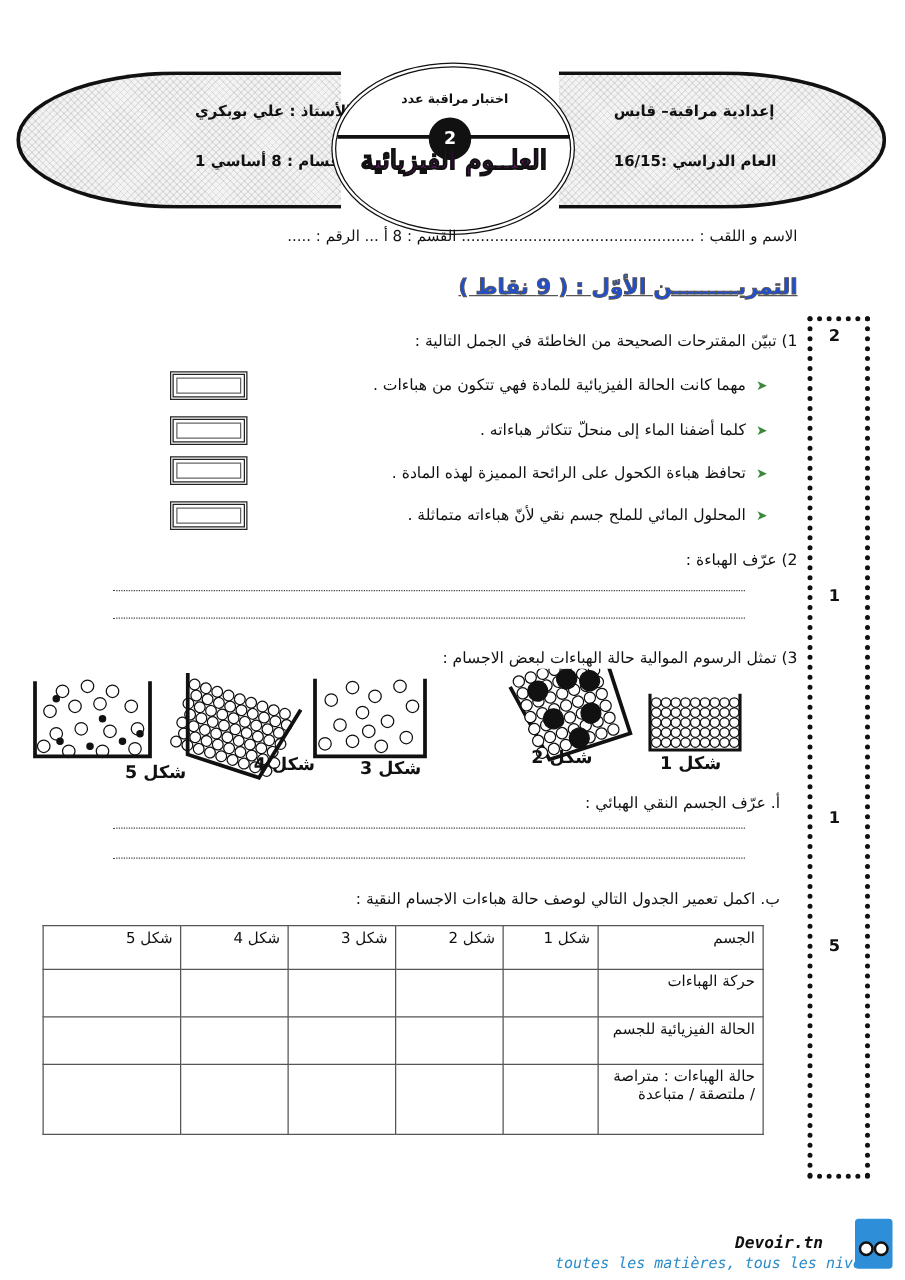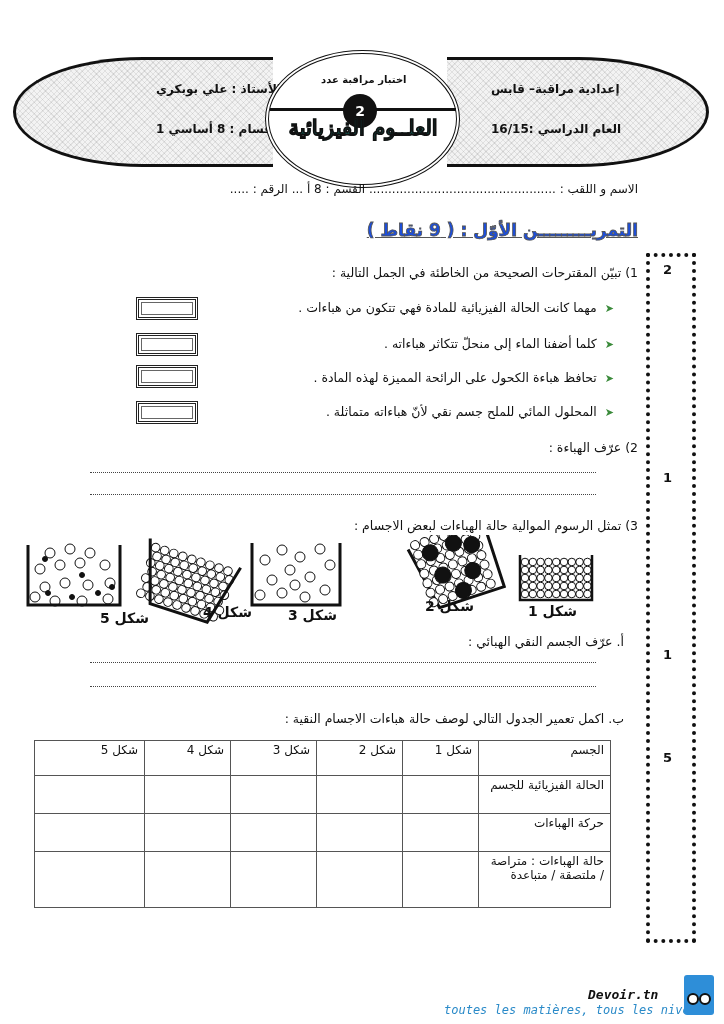--- a/index.html
+++ b/index.html
@@ -14,21 +14,21 @@
                       repeating-linear-gradient(-45deg, rgba(0,0,0,0.08) 0 1px, transparent 1px 4px); }
   .hdr-left { left: 13px; width: 260px; border-radius: 50% 0 0 50% / 50% 0 0 50%; border-right: none; }
   .hdr-right { left: 447px; width: 262px; border-radius: 0 50% 50% 0 / 0 50% 50% 0; border-left: none; }
   .hdr-circle { position: absolute; left: 265px; top: 50px; width: 195px; height: 138px; border-radius: 50%;
     border: 4px double #111; background: #fff; }
   .hdr-line { position: absolute; left: 270px; top: 108px; width: 186px; height: 3px; background: #111; }
   .hdr-badge { position: absolute; left: 343px; top: 94px; width: 34px; height: 34px; border-radius: 50%; background: #111;
     color: #fff; font-weight: bold; font-size: 14px; text-align: center; line-height: 34px; }
   .hdr-text { position: absolute; font-size: 12px; font-weight: bold; direction: rtl; white-space: nowrap; padding-left: 16px; }
   .hdr-title { position: absolute; left: 280px; top: 115px; width: 166px; text-align: center; font-size: 21px; font-weight: bold;
-    direction: rtl; font-family: "DejaVu Serif", serif; color: #0f766e; -webkit-text-stroke: 1px #111; }
+    direction: rtl; font-family: "DejaVu Serif", serif; color: #a21caf; -webkit-text-stroke: 1px #111; }
 
   .info-line { position: absolute; top: 182px; right: 86px; font-size: 12px; direction: rtl; white-space: nowrap; }
   .ex-title { position: absolute; top: 220px; right: 86px; font-size: 17px; font-weight: bold; direction: rtl;
     text-decoration: underline; color: #1d4ed8; -webkit-text-stroke: 0.8px #555; white-space: nowrap; }
 
   .q { position: absolute; right: 86px; font-size: 12.5px; direction: rtl; white-space: nowrap; }
   .item { position: absolute; right: 110px; font-size: 12.5px; direction: rtl; white-space: nowrap; }
   .bullet { color: #3a8a3a; font-size: 11px; margin-left: 8px; }
   .box { position: absolute; left: 136px; width: 62px; height: 23px; border: 3px double #222; outline: 1px solid #666; outline-offset: -6px; }
   .dots { position: absolute; left: 90px; width: 506px; border-bottom: 1.5px dotted #444; height: 1px; }
@@ -336,29 +336,29 @@
     <td style="width:86px;">شكل 2</td>
     <td style="width:76px;">شكل 1</td>
     <td>الجسم</td>
   </tr>
   <tr>
         <td></td>
         <td></td>
         <td></td>
         <td></td>
         <td></td>
-        <td>الحالة الفيزيائية للجسم</td>
+        <td>حركة الهباءات</td>
       </tr>
   <tr>
         <td></td>
         <td></td>
         <td></td>
         <td></td>
         <td></td>
-        <td>حركة الهباءات</td>
+        <td>الحالة الفيزيائية للجسم</td>
       </tr>
   <tr>
         <td></td>
         <td></td>
         <td></td>
         <td></td>
         <td></td>
         <td>حالة الهباءات : متراصة / ملتصقة / متباعدة</td>
       </tr>
 </tbody>

